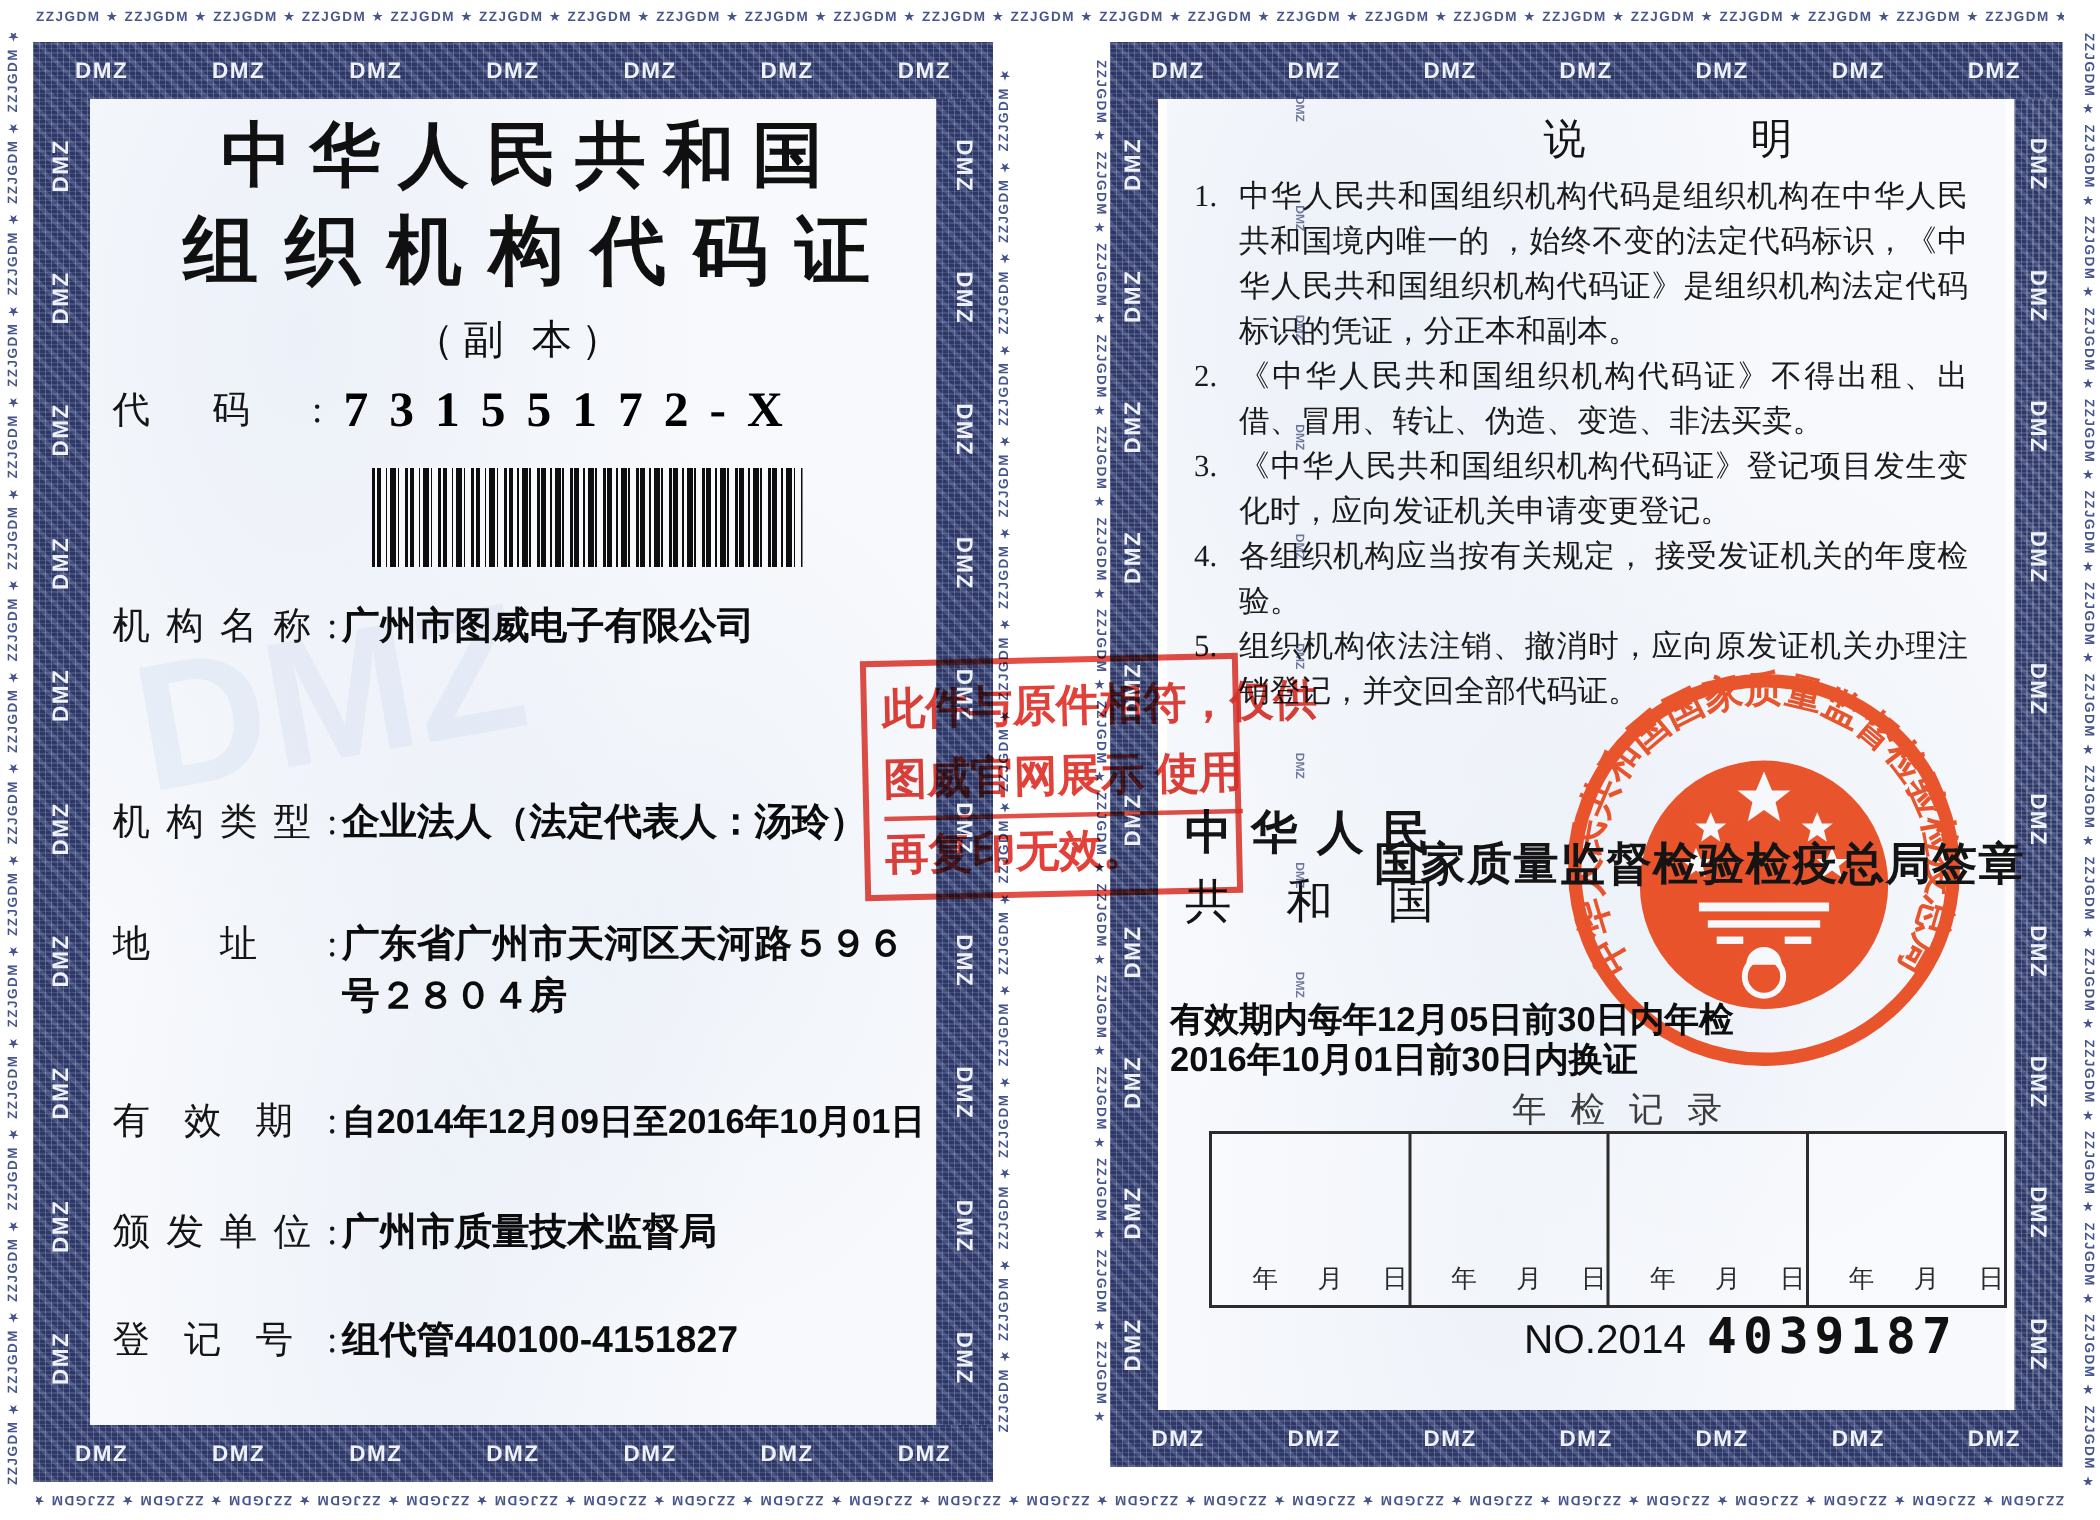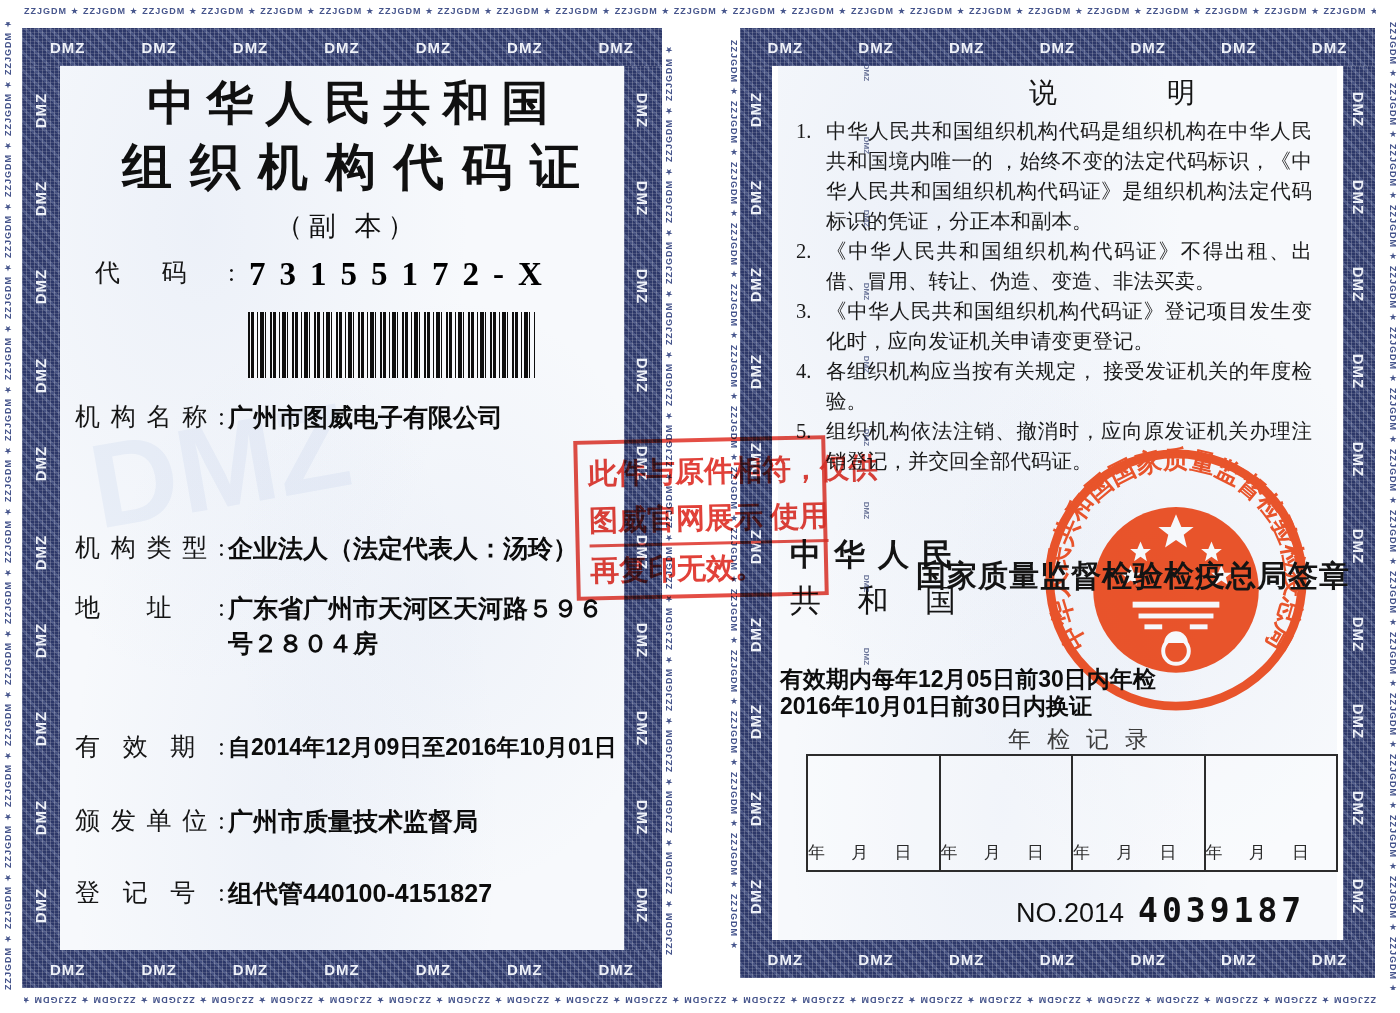--- a/index.html
+++ b/index.html
@@ -51,21 +51,21 @@
   .t1{left:0;width:640px;text-align:center;top:44px;font-size:47px;font-weight:700;
       letter-spacing:12px;padding-left:12px;}
   .t2{left:0;width:640px;text-align:center;top:106px;font-size:50px;font-weight:700;
       letter-spacing:18px;padding-left:18px;}
   .sub{left:0;width:640px;text-align:center;top:180px;font-size:27px;letter-spacing:6px;padding-left:6px;}
   .frow{position:absolute;left:53px;display:flex;align-items:flex-start;z-index:3;}
   .flabel{width:150px;font-size:25px;color:#151515;text-align:justify;text-align-last:justify;
           flex:none;font-family:"Liberation Serif","DejaVu Serif",serif;}
   .fvalue{margin-left:3px;width:400px;font:700 25px "Liberation Sans","DejaVu Sans",sans-serif;
           line-height:35px;color:#0c0c0c;}
-  .code-label{width:140px;margin-left:20px;}
+  .code-label{width:140px;}
   .code-value{font:700 33px "Liberation Serif","DejaVu Serif",serif;letter-spacing:14px;
               margin-left:14px;white-space:nowrap;}
   .barcode{position:absolute;left:226px;top:284px;width:287px;height:66px;z-index:3;
      background:repeating-linear-gradient(90deg,
        #0e0e0e 0 2px,#f7f9fc 2px 3px,
        #0e0e0e 3px 6px,#f7f9fc 6px 9px,
        #0e0e0e 9px 10px,#f7f9fc 10px 12px,
        #0e0e0e 12px 16px,#f7f9fc 16px 17px,
        #0e0e0e 17px 18px,#f7f9fc 18px 22px);}
 
@@ -92,23 +92,23 @@
                 white-space:nowrap;z-index:6;}
   #seal{position:absolute;left:298px;top:414px;width:276px;height:276px;z-index:5;opacity:.93;}
   .renewal{left:40px;top:638px;font:700 23px "Liberation Sans","DejaVu Sans",sans-serif;
            line-height:27px;color:#0d0d0d;white-space:nowrap;z-index:6;}
   .check-title{left:60px;width:540px;top:696px;text-align:center;font-size:23px;
                letter-spacing:16px;padding-left:16px;color:#3c3c3c;font-family:Liberation Serif, serif;}
   #check-table{position:absolute;left:66px;top:726px;width:532px;height:118px;z-index:3;
      border:2px solid #2c2c2c;display:flex;box-sizing:border-box;background:rgba(255,255,255,.25);}
   .check-cell{flex:1;position:relative;border-right:2px solid #2c2c2c;}
   .check-cell:last-child{border-right:none;}
-  .check-footer{position:absolute;left:0;right:0;bottom:6px;text-align:left;
+  .check-footer{position:absolute;left:0;right:0;bottom:6px;text-align:right;
                 font-size:17px;color:#2a2a2a;word-spacing:22px;}
-  .serial{left:276px;top:863px;display:flex;align-items:baseline;gap:14px;z-index:3;}
+  .serial{left:276px;top:843px;display:flex;align-items:baseline;gap:14px;z-index:3;}
   .serial-prefix{font:400 27px "Liberation Sans","DejaVu Sans",sans-serif;color:#111;}
   .serial-number{font:700 33px "DejaVu Sans Mono","Liberation Mono",monospace;
                  letter-spacing:4px;color:#111;}
   .fold-strip{position:absolute;left:118px;top:40px;height:880px;display:flex;
               flex-direction:column;gap:64px;align-items:center;z-index:4;opacity:.65;}
   .fold-chip{font:700 8px "Liberation Sans",sans-serif;color:#273467;transform:rotate(90deg);}
 </style>
 </head>
 <body>
 
@@ -180,21 +180,21 @@
     <div class="barcode"></div>
 
     <div class="frow" style="top:372px;">
       <div class="flabel">机构名称:</div>
       <div class="fvalue">广州市图威电子有限公司</div>
     </div>
     <div class="frow" style="top:503px;">
       <div class="flabel">机构类型:</div>
       <div class="fvalue">企业法人（法定代表人：汤玲）</div>
     </div>
-    <div class="frow" style="top:563px;">
+    <div class="frow" style="top:584px;">
       <div class="flabel">地址:</div>
       <div class="fvalue" style="width:380px;">广东省广州市天河区天河路５９６号２８０４房</div>
     </div>
     <div class="frow" style="top:702px;">
       <div class="flabel">有效期:</div>
       <div class="fvalue" style="font-size:23px;">自2014年12月09日至2016年10月01日</div>
     </div>
     <div class="frow" style="top:776px;">
       <div class="flabel">颁发单位:</div>
       <div class="fvalue">广州市质量技术监督局</div>

